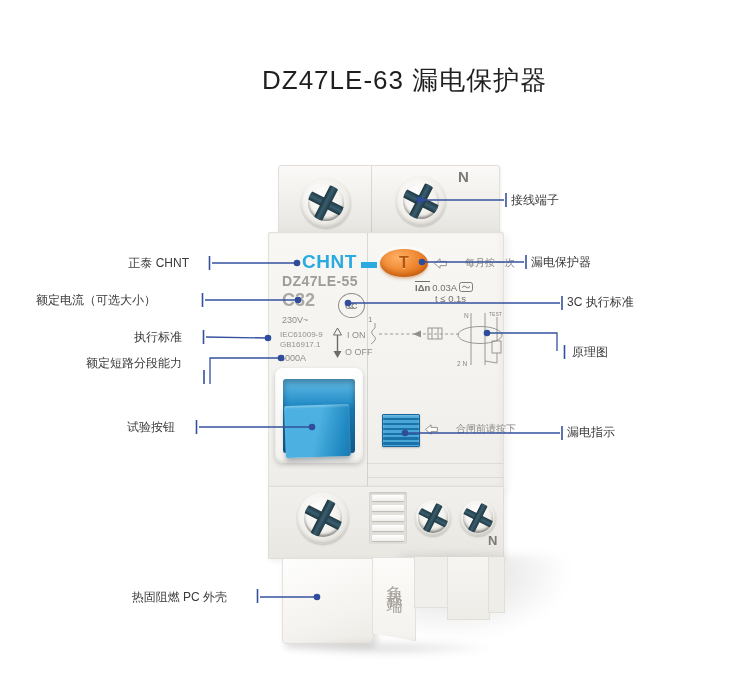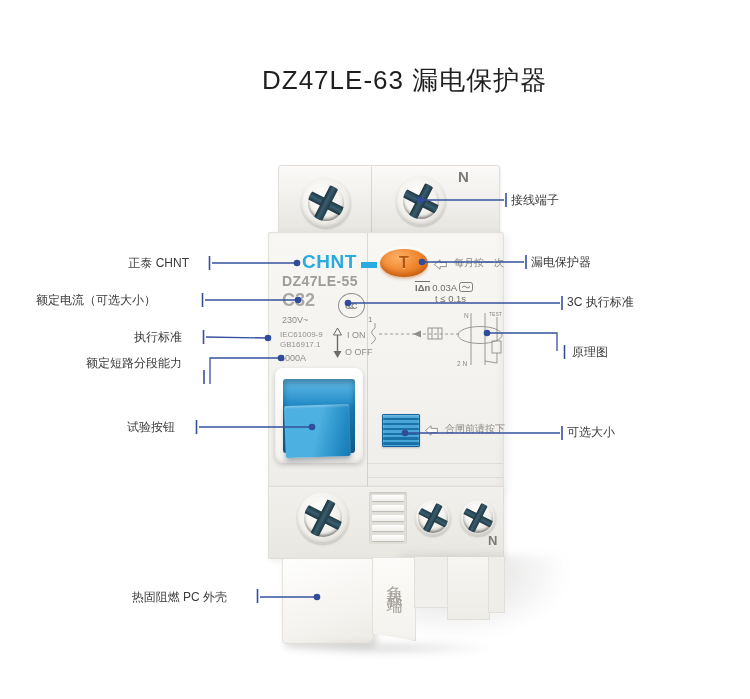--- a/index.html
+++ b/index.html
@@ -49,21 +49,21 @@
   .stds{font-size:8px;color:#939190;line-height:9.5px;}
   .ccc{border:1.4px solid #8e8c89;border-radius:50%;display:flex;align-items:center;justify-content:center;}
   .ccc span{font-size:9px;color:#8e8c89;letter-spacing:-3.5px;transform:translateX(-2px);font-weight:700;}
 
   
   .test-btn{border-radius:50%;
       background:radial-gradient(ellipse at 38% 30%,#ffb066,#f08a33 45%,#e06f17 80%,#c75f12);
       box-shadow:0 2px 3px rgba(170,85,15,0.4), inset 0 -3px 4px rgba(140,55,0,0.35), 0 0 0 3px rgba(255,255,255,0.55);
       display:flex;align-items:center;justify-content:center;}
   .test-btn span{font-size:16px;font-weight:700;color:#b5540d;text-shadow:0 1px 0 rgba(255,205,160,0.7);}
-  .note{font-size:10px;color:#8d8a85;white-space:nowrap;display:flex;align-items:flex-end;gap:7px;}
+  .note{font-size:10px;color:#8d8a85;white-space:nowrap;display:flex;align-items:center;gap:18px;}
   .spec{font-size:9.5px;color:#716f6c;white-space:nowrap;display:flex;align-items:center;gap:2px;}
   .ovl{border-top:1px solid #716f6c;padding-top:0px;font-weight:700;}
 
   
   .handle-frame{background:linear-gradient(180deg,#ffffff,#f4f2ee);border-radius:8px;
       box-shadow:0 2px 5px rgba(0,0,0,0.18), inset 0 -2px 3px rgba(0,0,0,0.08);}
   .handle-recess{background:linear-gradient(180deg,#63bce6,#1d87c4 38%,#14699e);
       border-radius:3px;box-shadow:inset 0 3px 6px rgba(0,20,40,0.4);}
   .handle-lever{background:linear-gradient(105deg,#4cb0e0 50%,#2089c2 85%,#1a78ad);
       transform:rotate(-2deg);border-radius:2px;
@@ -220,21 +220,21 @@
   <div class="co" style="right:576px;top:289px;">额定电流（可选大小）</div>
   <div class="co" style="right:550px;top:326px;">执行标准</div>
   <div class="co" style="right:550px;top:352px;">额定短路分段能力</div>
   <div class="co" style="right:557px;top:416px;">试验按钮</div>
   <div class="co" style="right:505px;top:586px;">热固阻燃 PC 外壳</div>
 
   <div class="co" style="left:511px;top:189px;">接线端子</div>
   <div class="co" style="left:531px;top:251px;">漏电保护器</div>
   <div class="co" style="left:567px;top:291px;">3C 执行标准</div>
   <div class="co" style="left:572px;top:341px;">原理图</div>
-  <div class="co" style="left:567px;top:421px;">可选大小</div>
+  <div class="co" style="left:567px;top:421px;">漏电指示</div>
 
   <svg class="overlay" width="750" height="699" viewBox="0 0 750 699">
     <g stroke="#35519e" stroke-width="1.6">
       <line x1="209.5" y1="256" x2="209.5" y2="270"></line>
       <line x1="202.5" y1="293" x2="202.5" y2="307"></line>
       <line x1="203.5" y1="330" x2="203.5" y2="344"></line>
       <line x1="204" y1="370" x2="204" y2="384"></line>
       <line x1="196.5" y1="420" x2="196.5" y2="434"></line>
       <line x1="257.5" y1="589" x2="257.5" y2="603"></line>
       <line x1="506" y1="193" x2="506" y2="207"></line>

